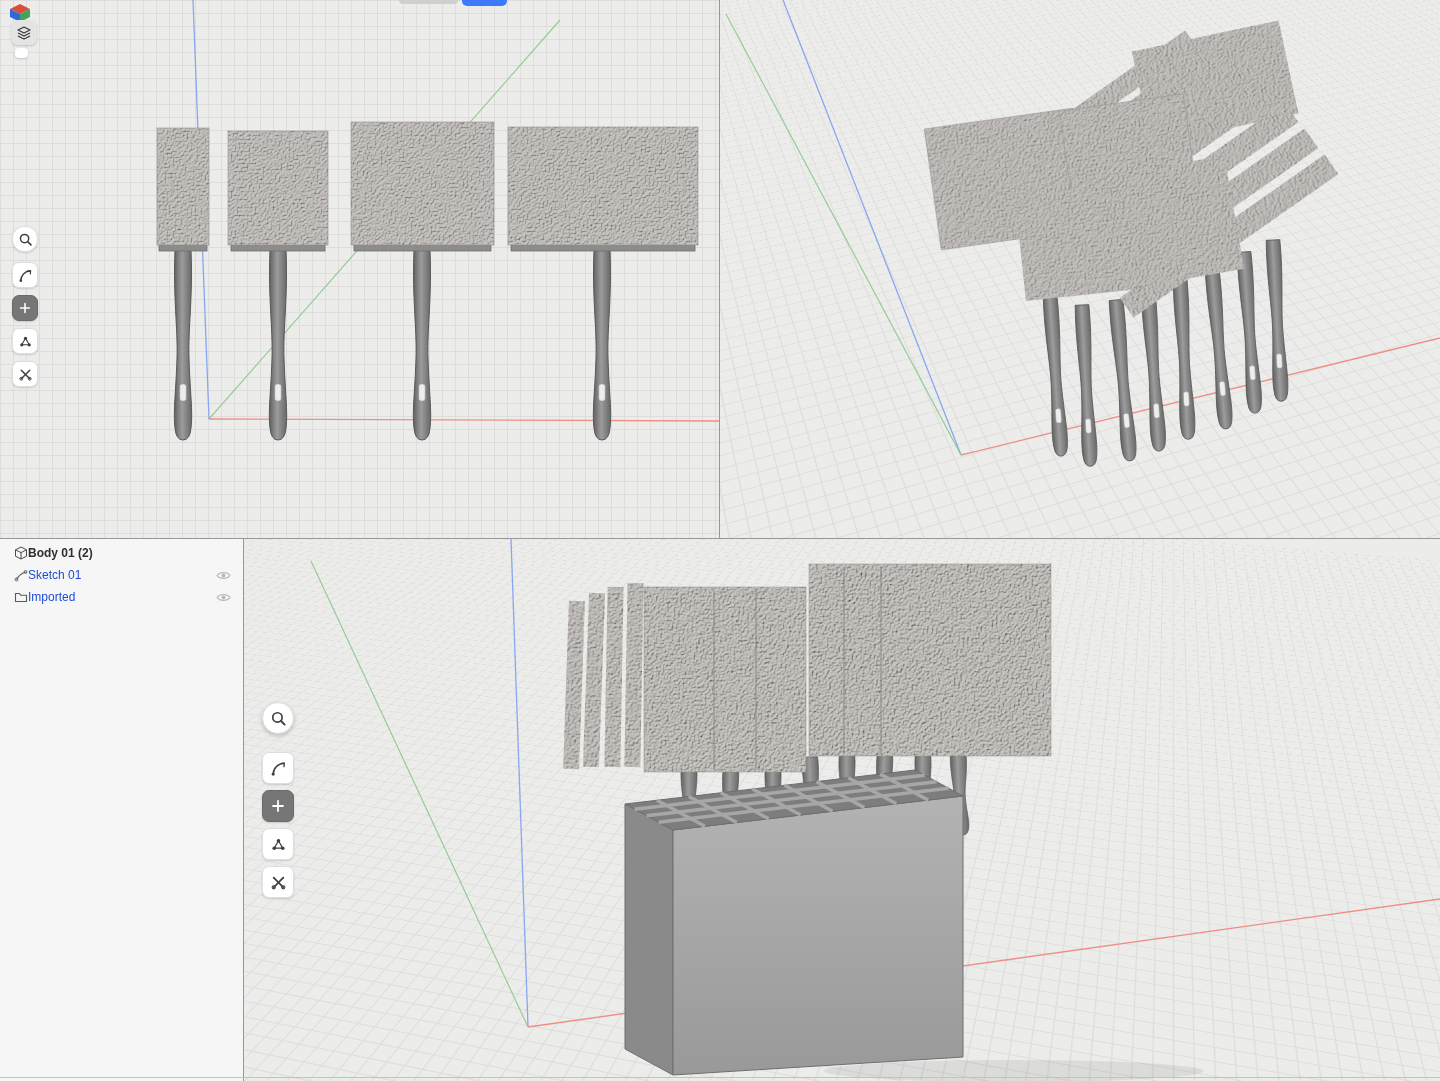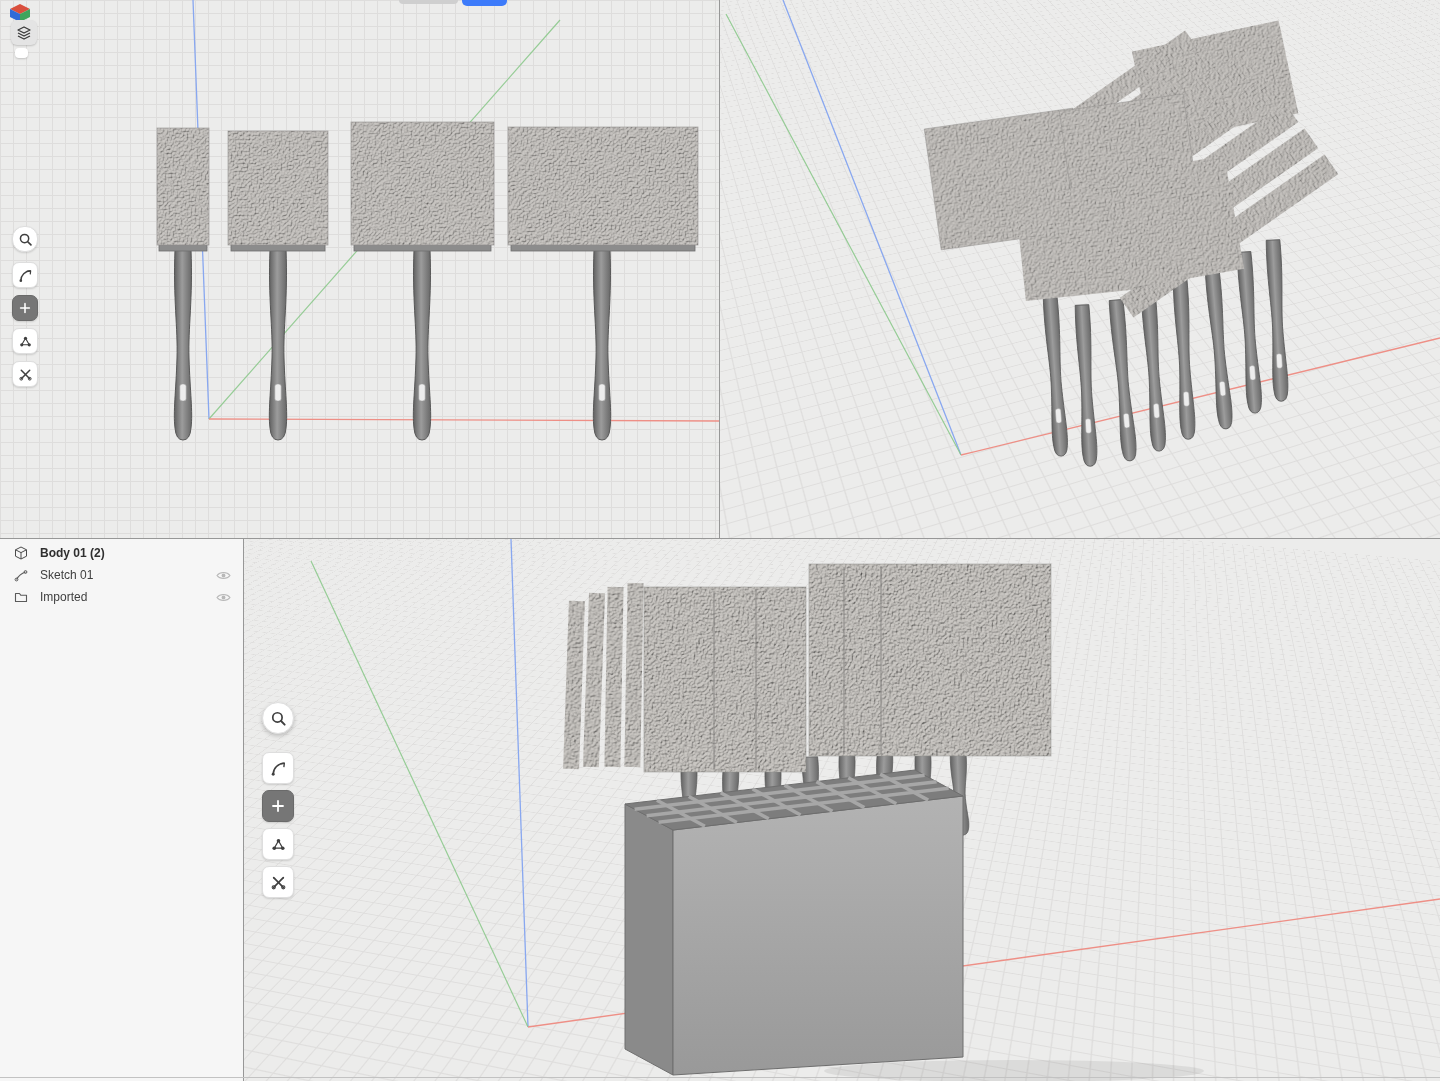--- a/index.html
+++ b/index.html
@@ -28,23 +28,23 @@
   #div-v-top{left:719px;top:0;width:1px;height:538px;}
   #div-h{left:0;top:538px;width:1440px;height:1px;}
   #div-v-bottom{left:243px;top:539px;width:1px;height:542px;}
   #div-bottom-edge{left:0;top:1077px;width:1440px;height:1px;background:#c2c2c2;}
 
   .scene{position:absolute;left:0;top:0;}
 
   
   #sidebar{position:absolute;left:0;top:539px;width:243px;height:542px;
     background:var(--sidebar_bg,#f6f6f6);z-index:30;padding-top:3px;box-sizing:border-box;}
-  .srow{height:22px;display:flex;align-items:center;padding:0 12px 0 13px;gap:12px;cursor:default;}
+  .srow{height:22px;display:flex;align-items:center;padding:0 12px 0 13px;gap:0;cursor:default;}
   .srow .sicon{width:15px;height:15px;flex:0 0 15px;display:flex;align-items:center;justify-content:center;}
-  .srow .slabel{font-size:12px;color:#404040;white-space:nowrap;flex:1;}
+  .srow .slabel{font-size:12px;color:#1d4ed8;white-space:nowrap;flex:1;}
   .srow.first .slabel{color:#2f2f2f;font-weight:700;}
   .srow .eye{width:16px;height:16px;display:flex;align-items:center;justify-content:center;}
 
   
   .chip{position:absolute;background:#fff;border-radius:4px;box-shadow:0 1px 2px rgba(0,0,0,.18);}
   #layers-btn{position:absolute;left:11px;top:20px;width:26px;height:25px;border-radius:6px;
     background:#e4e4e4;box-shadow:0 1px 2px rgba(0,0,0,.18);display:flex;align-items:center;justify-content:center;z-index:50;}
   #app-logo{position:absolute;left:8px;top:3px;z-index:50;}
   #mini-chip{left:15px;top:48px;width:13px;height:10px;z-index:50;}
   .top-partial{position:absolute;top:0;z-index:50;}

